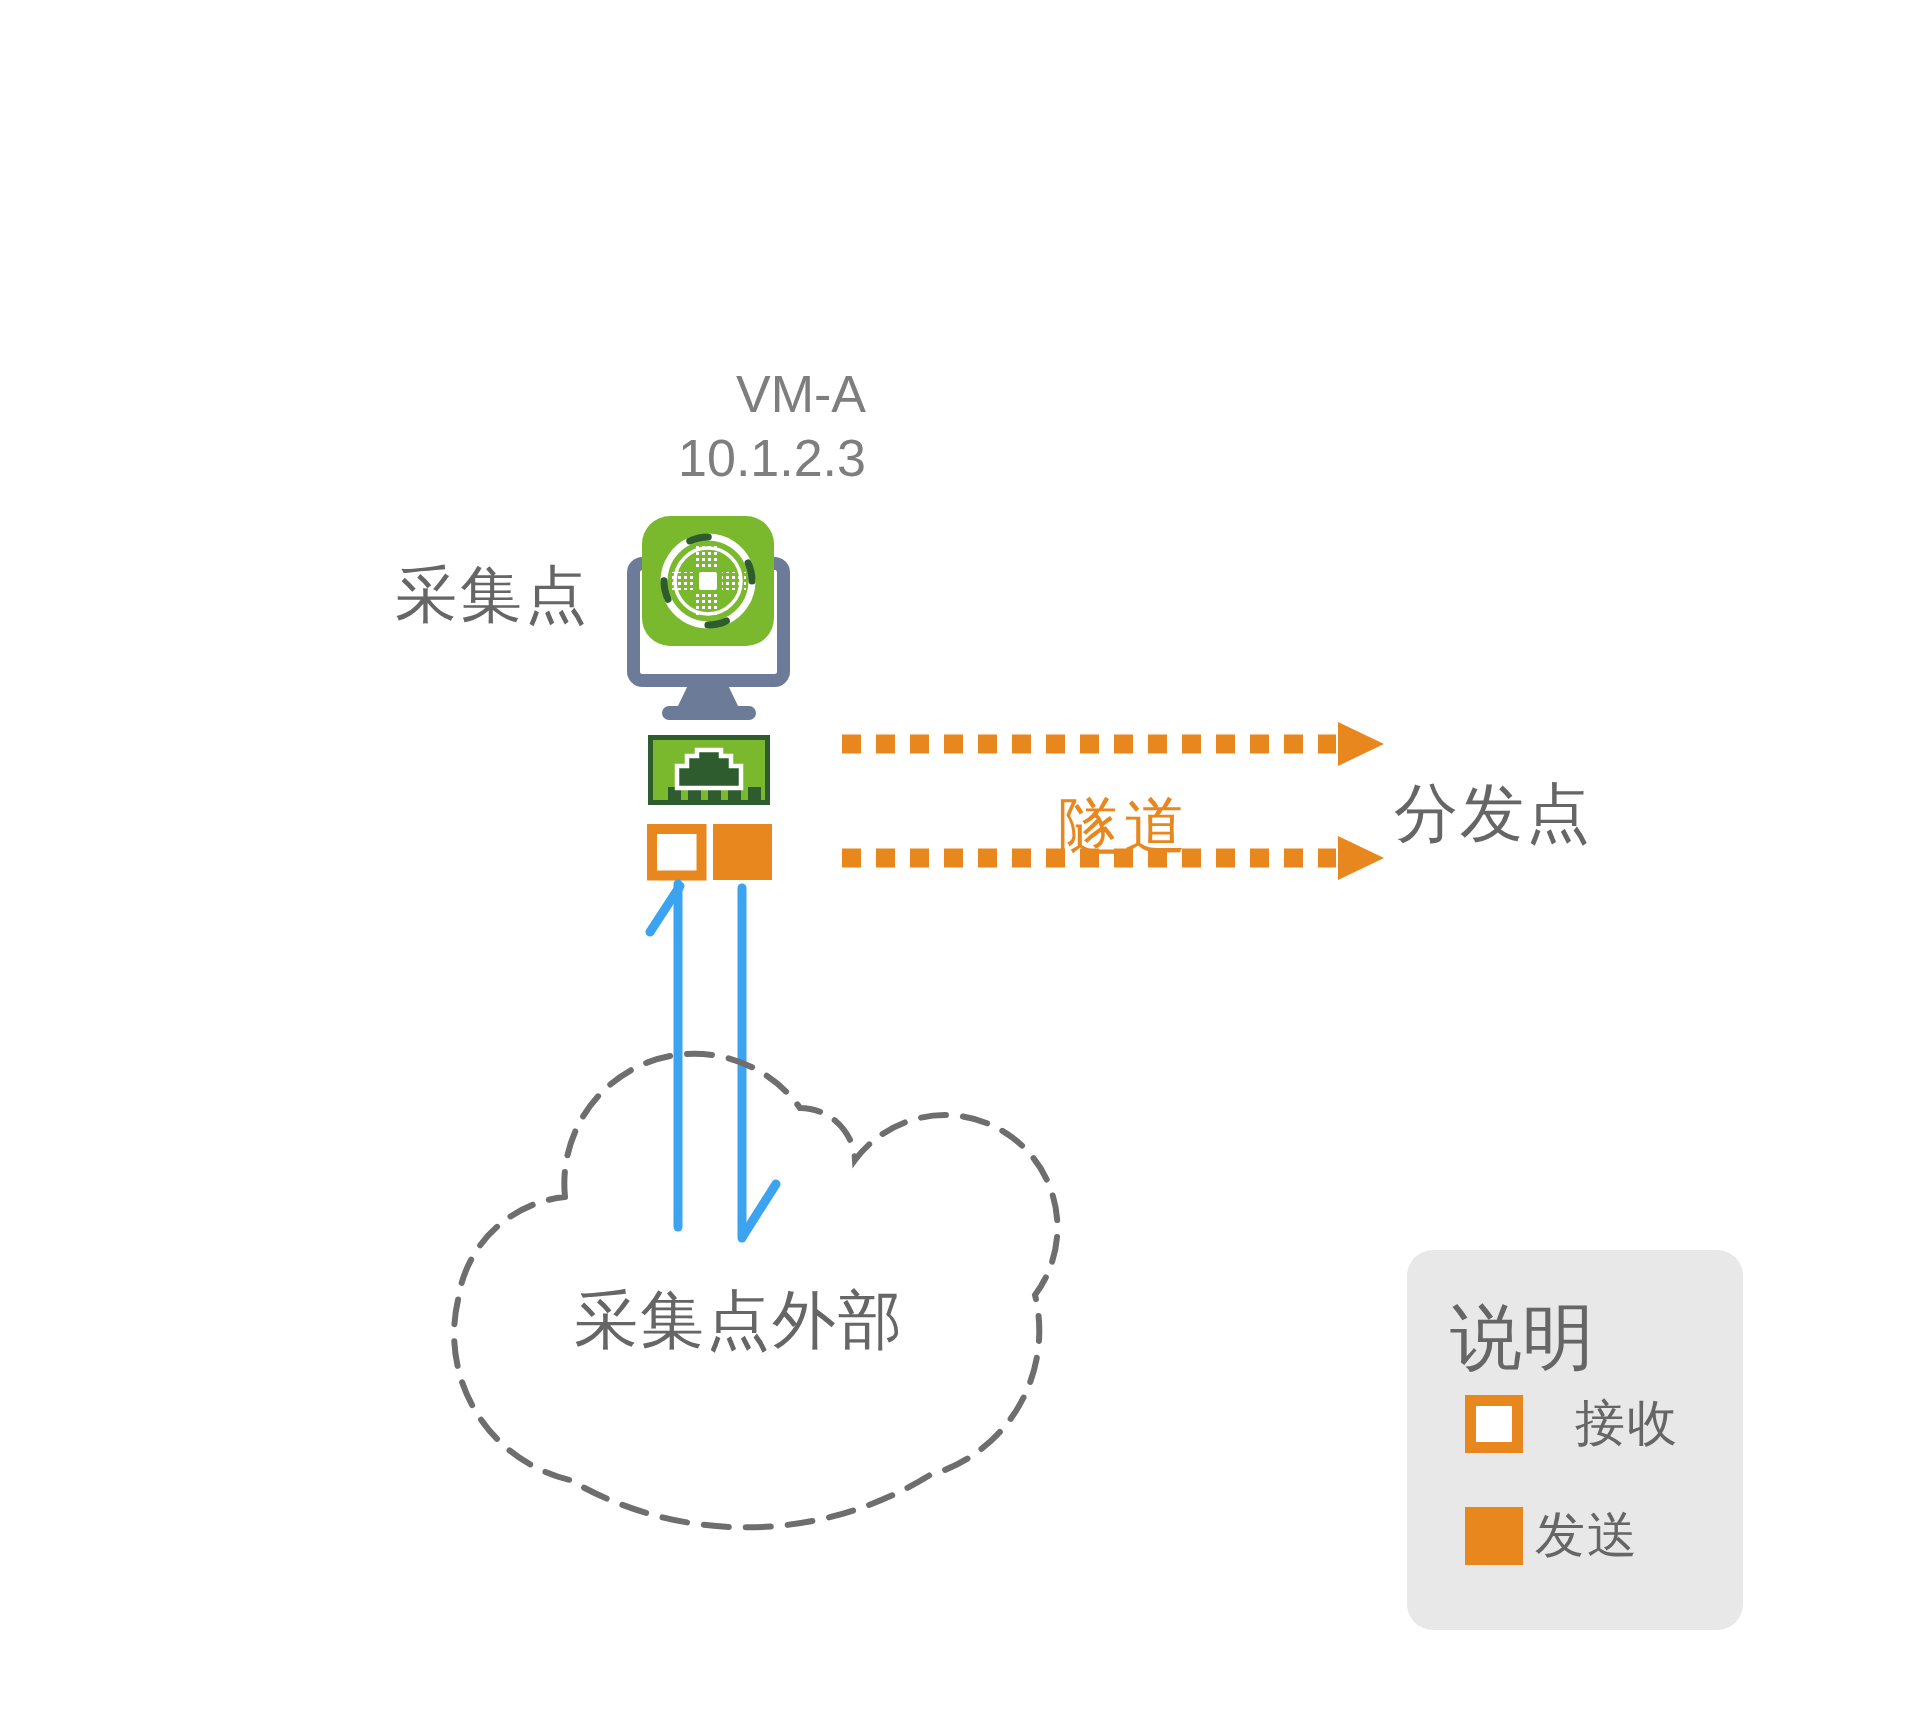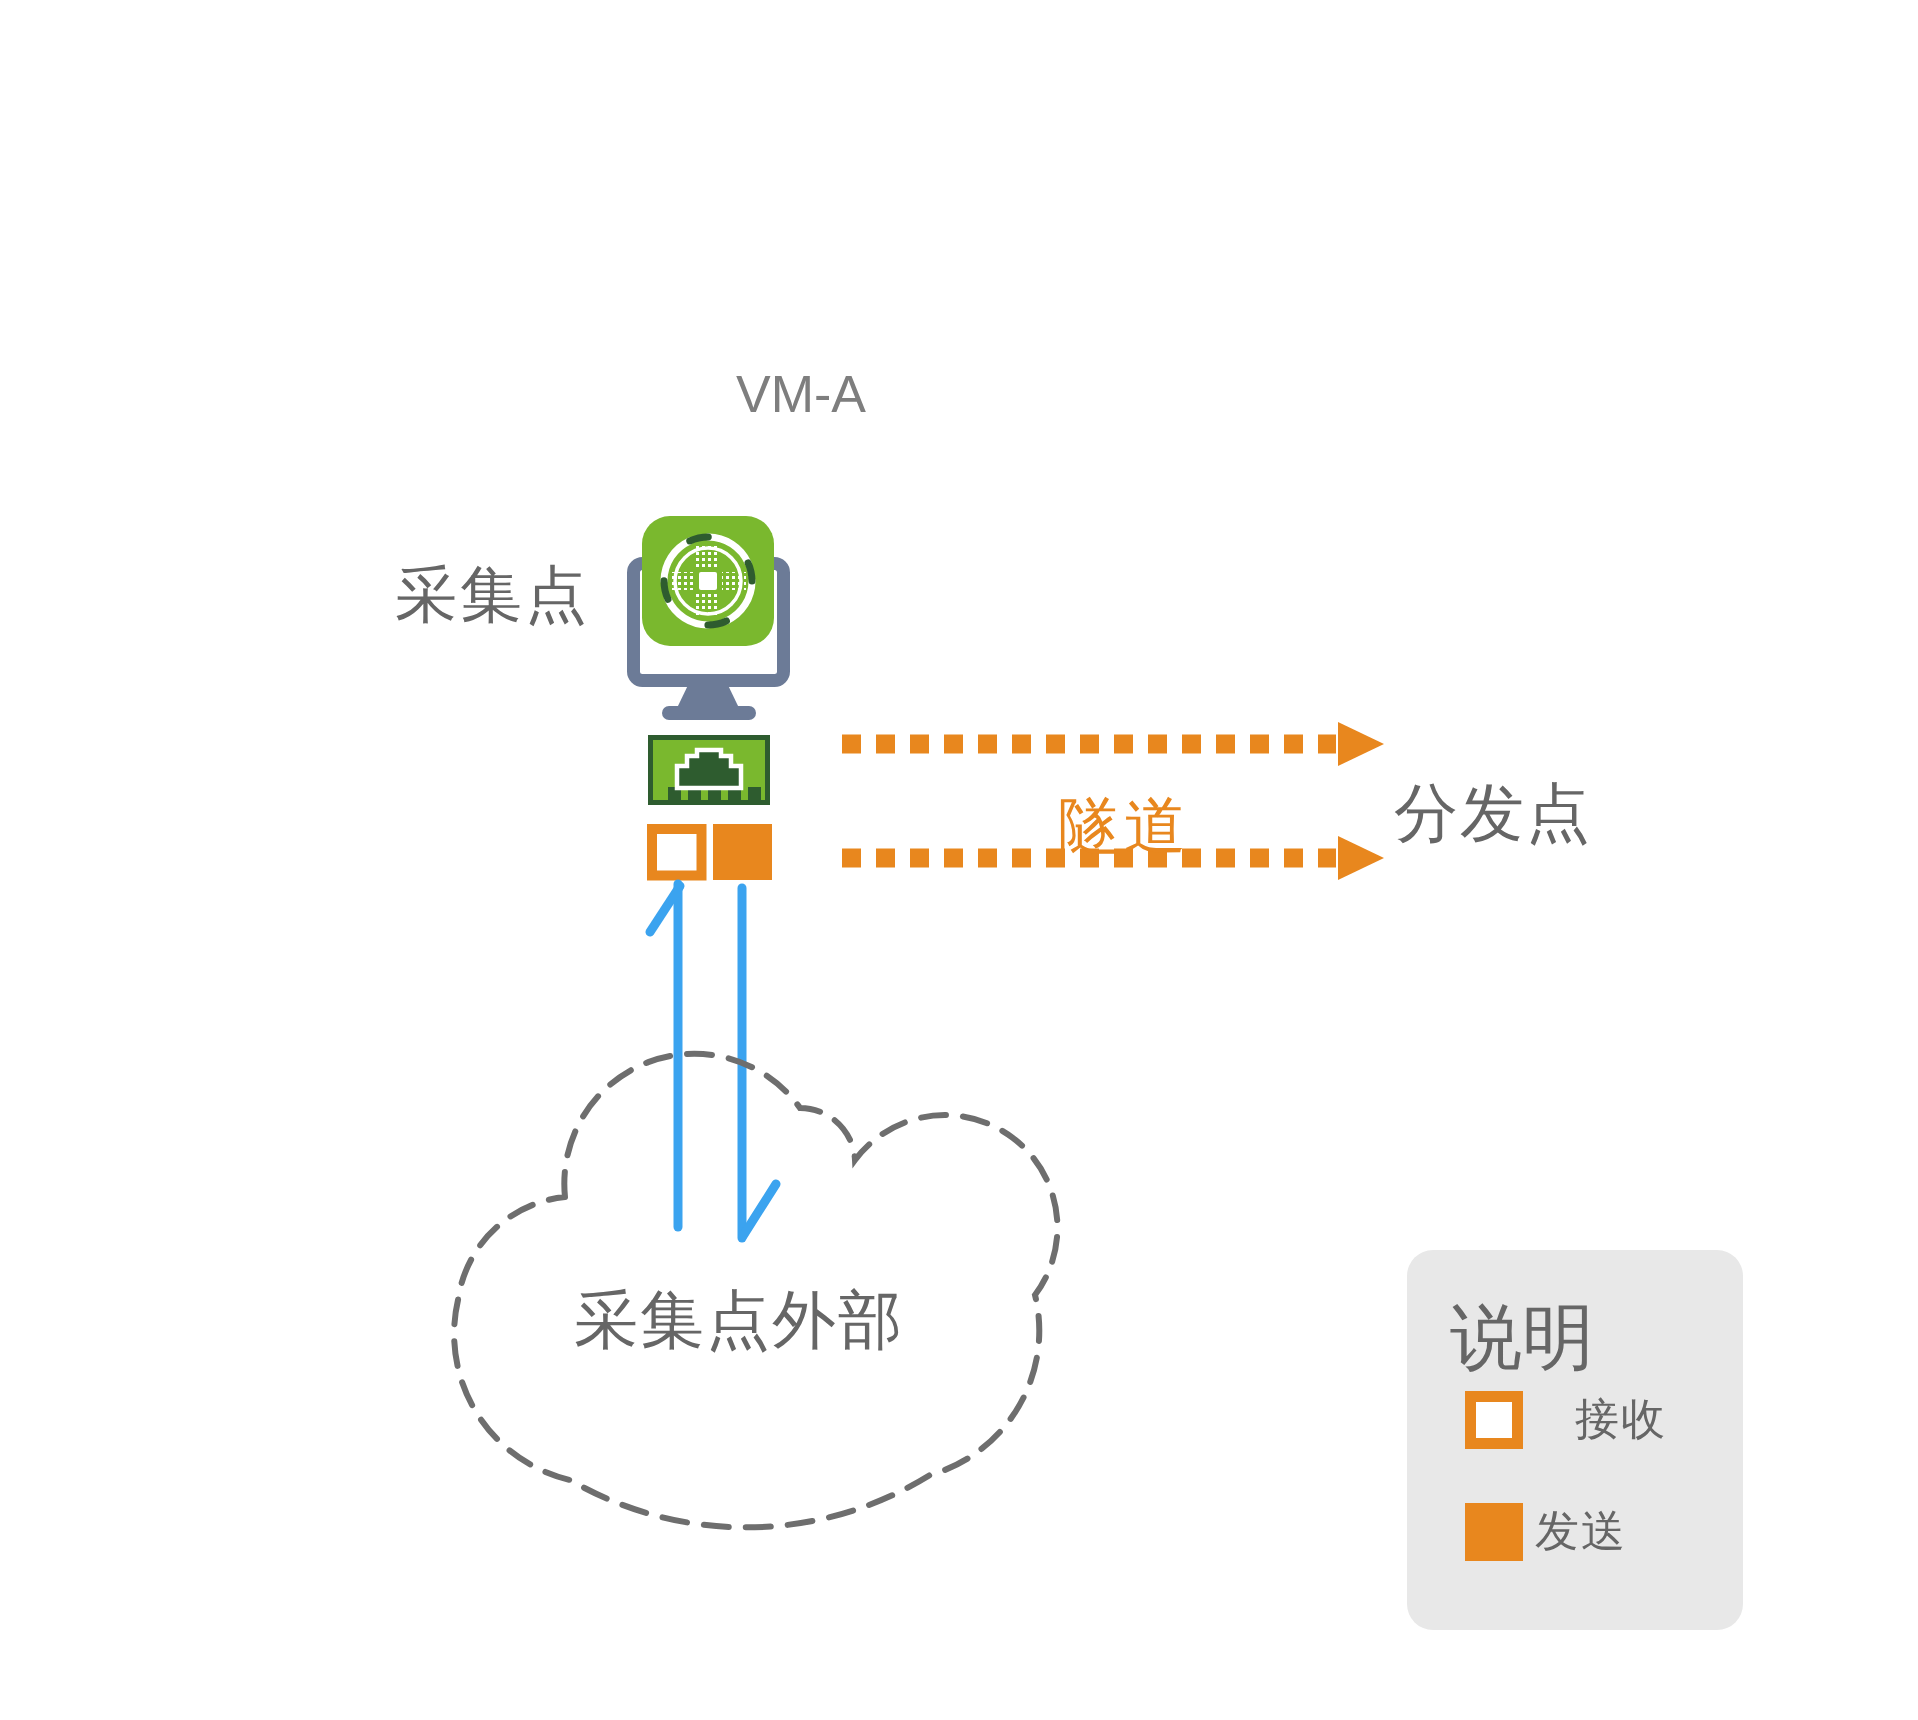--- a/index.html
+++ b/index.html
@@ -37,21 +37,21 @@
     position:absolute;left:1407px;top:1250px;width:336px;height:380px;
     background:var(--legend-bg);border-radius:26px;
   }
   .legend-title{position:absolute;left:43px;top:40px;font-size:72px;color:var(--gray-text);}
   .legend-row{position:absolute;left:58px;display:flex;align-items:center;gap:52px;}
   .legend-row.r1{top:140px;}
   .legend-row.r2{top:252px;gap:12px;}
   .sw{width:58px;height:58px;box-sizing:border-box;flex:none;}
   .sw-receive{background:#ffffff;border:11px solid var(--orange);}
   .sw-send{background:var(--orange);}
-  .legend-text{font-size:44px;color:var(--gray-text);letter-spacing:2px;white-space:nowrap;}
+  .legend-text{font-size:50px;color:var(--gray-text);letter-spacing:2px;white-space:nowrap;}
 </style>
 </head>
 <body>
 
 <div class="canvas">
 
   <svg class="layer" viewBox="0 0 1918 1720">
     <defs>
       <pattern id="chipdots" width="6" height="6" patternUnits="userSpaceOnUse">
         <rect width="3" height="3" fill="#ffffff"></rect>
@@ -112,20 +112,21 @@
          A55 55 0 0 1 855,1160
          A100 100 0 0 1 1035,1295
          A150 150 0 0 1 930,1475
          A350 350 0 0 1 570,1480
          A150 150 0 0 1 458,1300
          A120 120 0 0 1 565,1197"></path>
   </svg>
 
   <div class="label vm-label">
     <div>VM-A</div>
+    <div>10.1.2.3</div>
   </div>
   <div class="label tunnel-label">隧道</div>
   <div class="label collector-label">采集点</div>
   <div class="label distributor-label">分发点</div>
   <div class="label cloud-label">采集点外部</div>
 
   <div class="legend">
     <div class="legend-title">说明</div>
     <div class="legend-row r1">
       <span class="sw sw-receive"></span>

